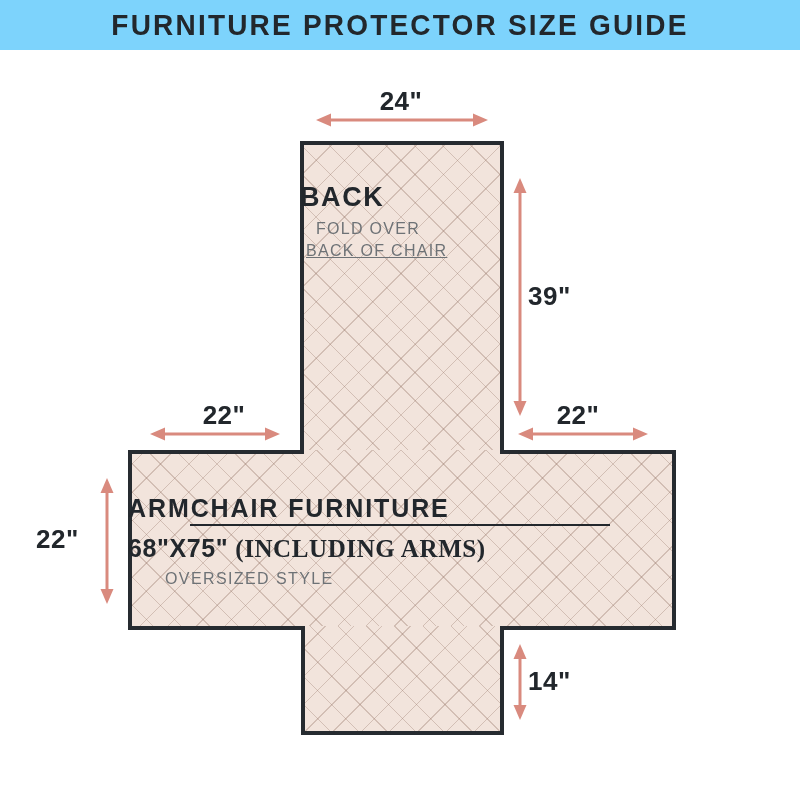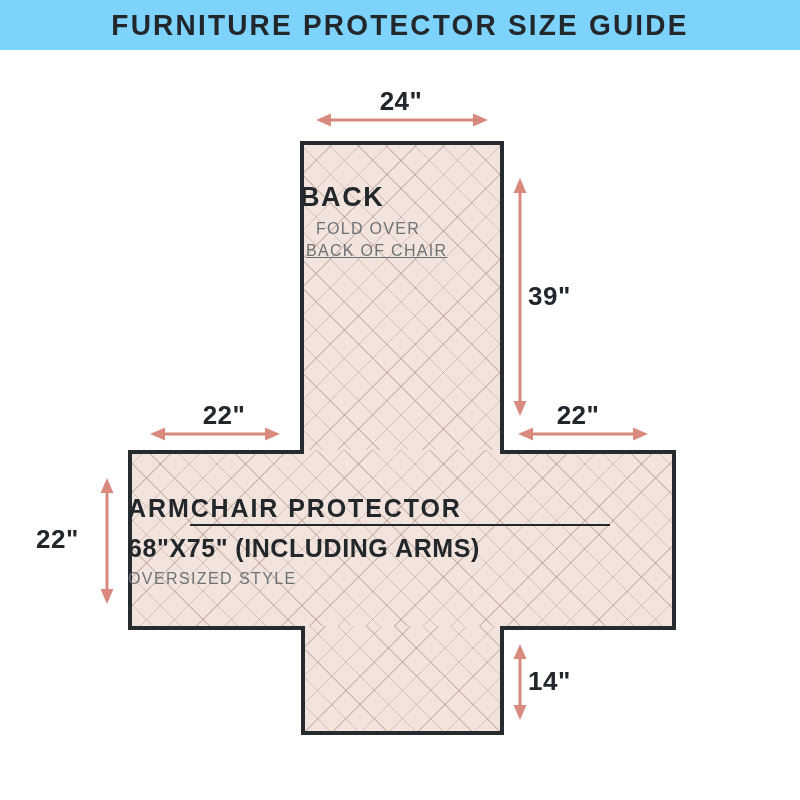--- a/index.html
+++ b/index.html
@@ -97,28 +97,28 @@
   <div class="edge v" style="left:301px;top:626px;height:109px;"></div>
   <div class="edge h" style="left:128px;top:626px;width:175px;"></div>
   <div class="edge v" style="left:128px;top:450px;height:180px;"></div>
   <div class="edge h" style="left:128px;top:450px;width:176px;"></div>
   <div class="edge v" style="left:300px;top:141px;height:311px;"></div>
 
   <div class="tx t-back" style="left:300px;top:182px;width:202px;">BACK</div>
   <div class="tx t-back-sub" style="left:300px;top:218px;width:202px;">FOLD OVER</div>
   <div class="tx t-back-sub" style="left:290px;top:240px;width:222px;text-decoration:underline;">BACK OF CHAIR</div>
 
-  <div class="tx t-armchair" style="left:128px;top:494px;width:546px;">ARMCHAIR PROTECTOR</div>
+  <div class="tx t-armchair" style="left:128px;top:494px;width:546px;">ARMCHAIR FURNITURE</div>
   <div class="t-rule" style="left:190px;top:524px;width:420px;"></div>
 
   <div class="tx" style="left:128px;top:534px;width:546px;">
-    <span class="t-size">68"X75"</span><span class="t-size paren" style="padding-left:7px;">(INCLUDING ARMS)</span>
+    <span class="t-size">68"X75"</span><span class="t-size paren" style="padding-left:7px;font-family:Liberation Serif, serif;">(INCLUDING ARMS)</span>
   </div>
 
-  <div class="tx t-oversized" style="left:128px;top:570px;width:546px;">OVERSIZED STYLE</div>
+  <div class="tx t-oversized" style="left:128px;top:570px;width:546px;padding-left:37px;">OVERSIZED STYLE</div>
 
 
   <div class="dim" style="left:300px;top:86px;width:202px;text-align:center;">24"</div>
   <div class="arrow" style="left:316px;top:112px;">
     <svg width="172" height="16" viewBox="0 0 172 16">
       <line x1="13" y1="8" x2="159" y2="8" stroke="#d98a7e" stroke-width="3"></line>
       <polygon points="0,8 15,1.5 15,14.5" fill="#d98a7e"></polygon>
       <polygon points="172,8 157,1.5 157,14.5" fill="#d98a7e"></polygon>
     </svg>
   </div>

